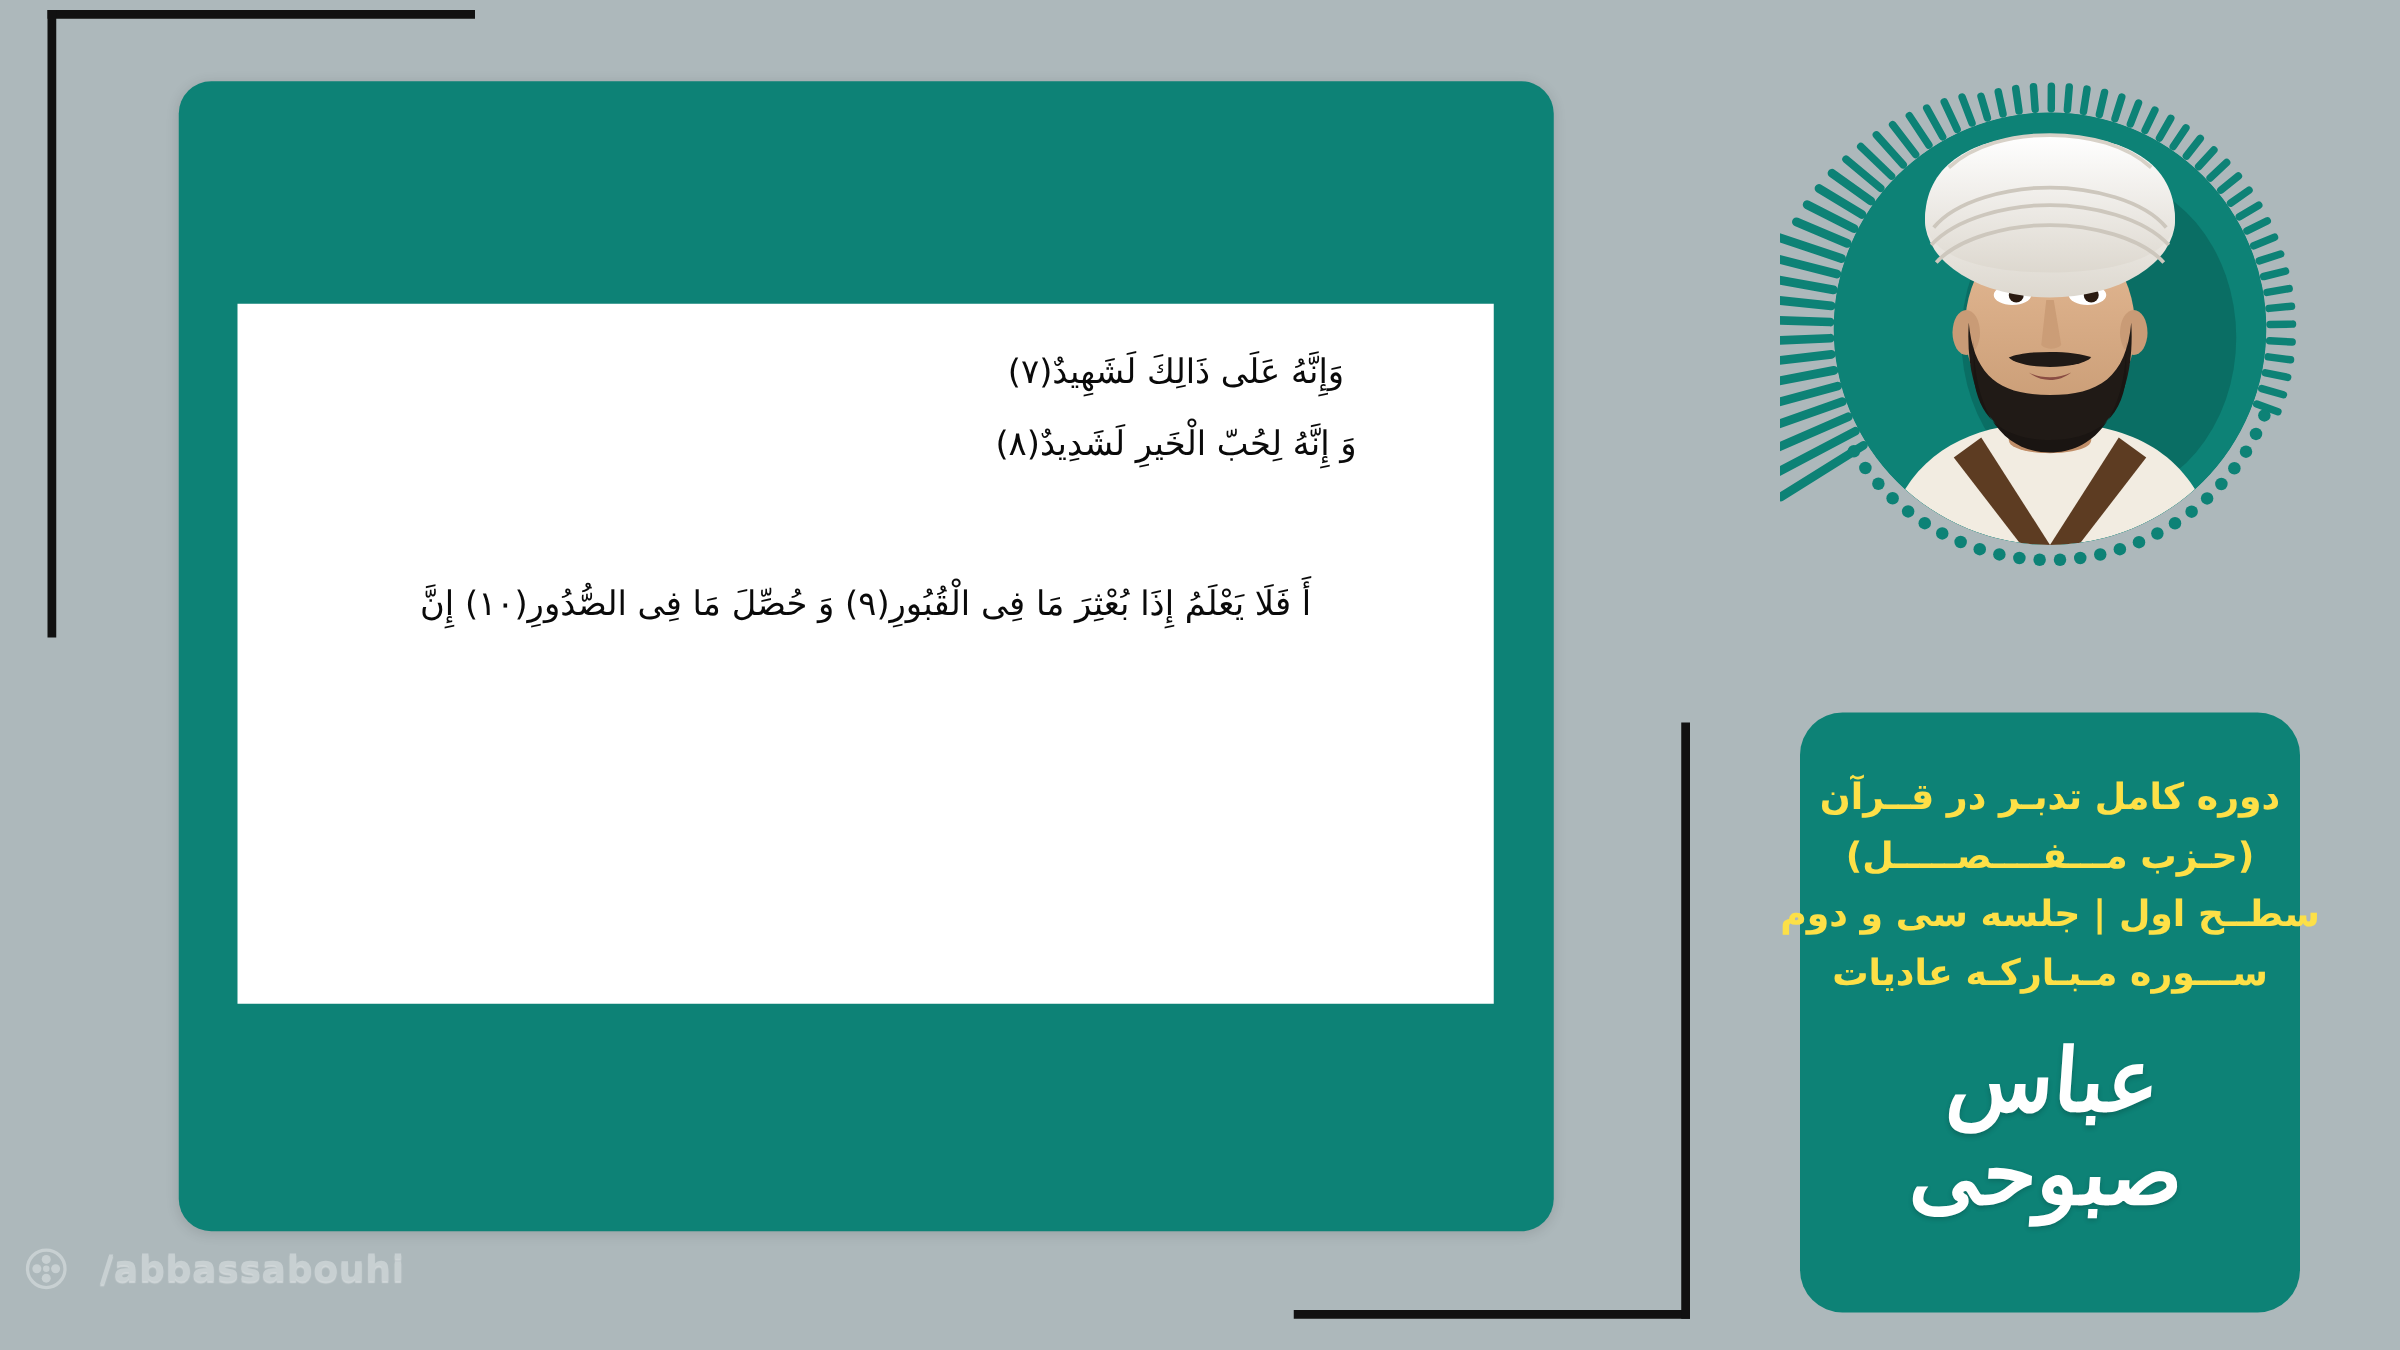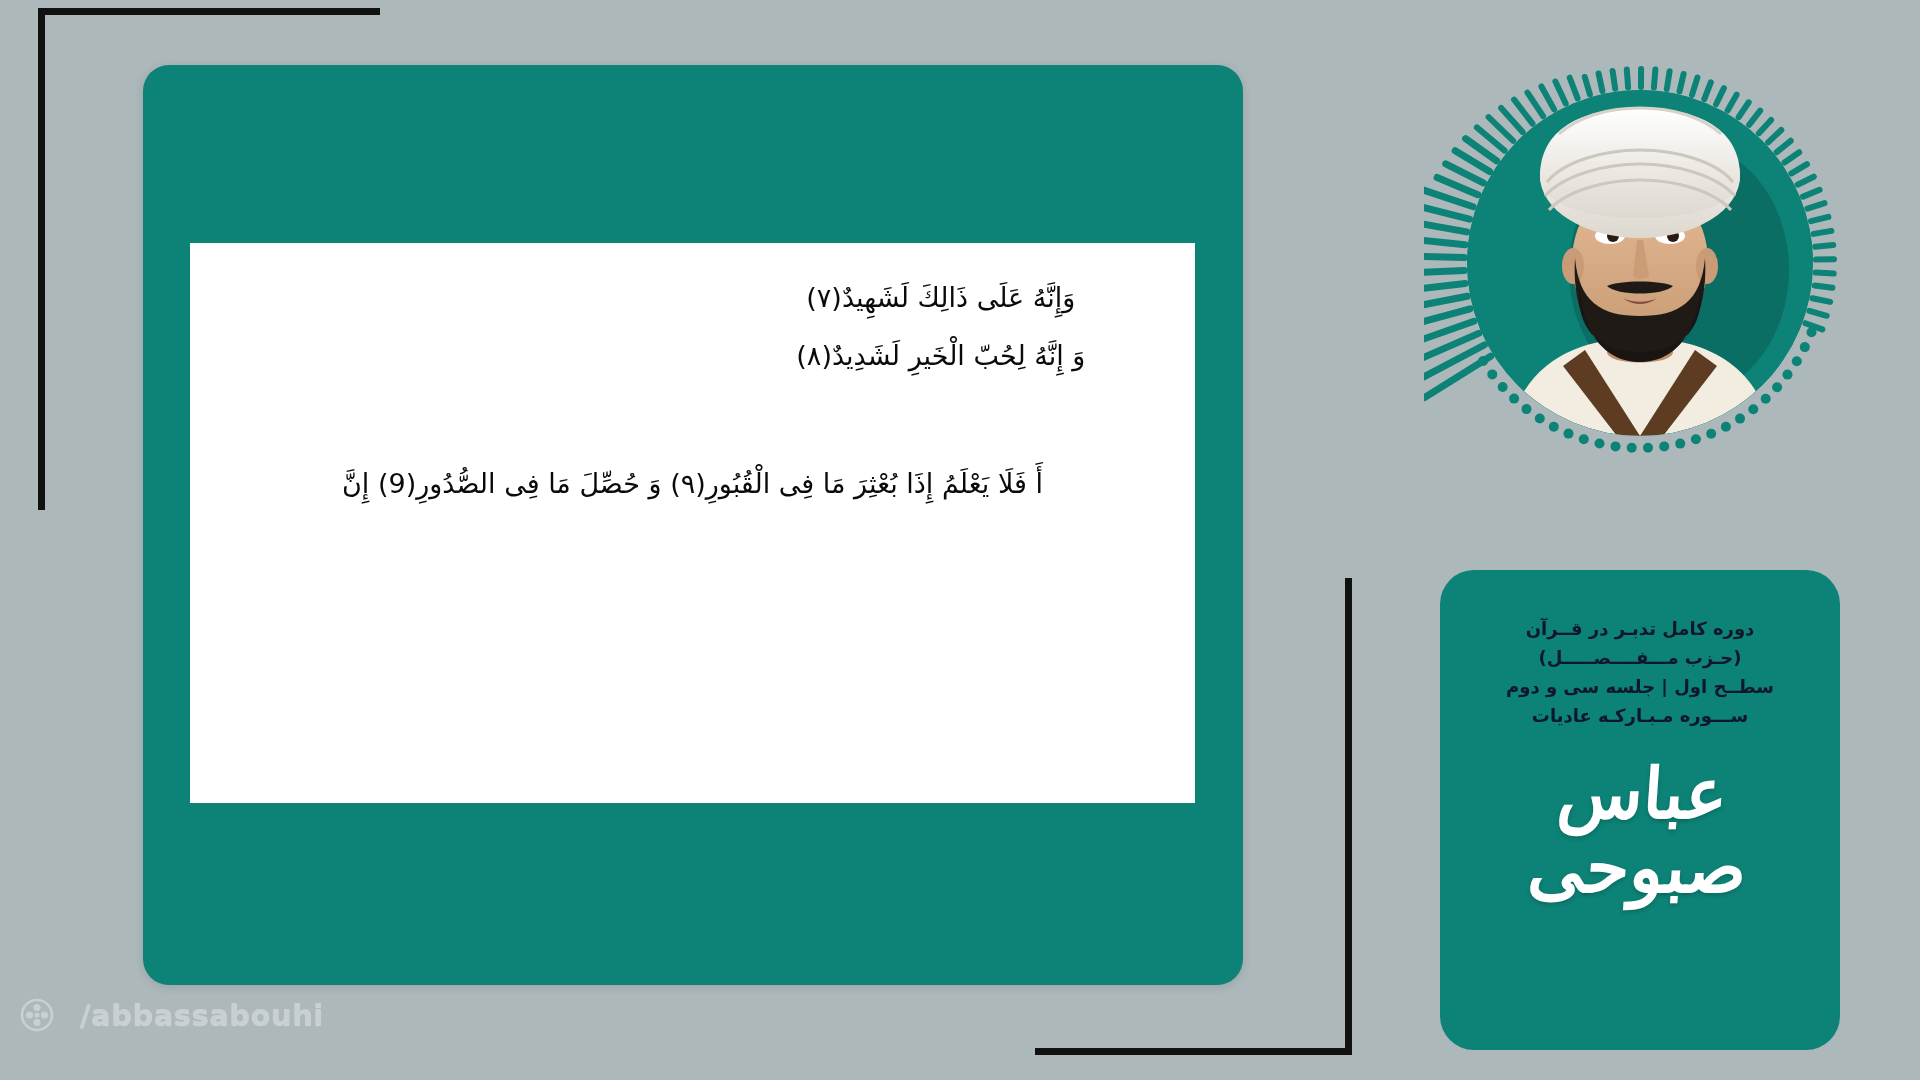--- a/index.html
+++ b/index.html
@@ -141,24 +141,24 @@
     height: 480px;
     background: #0d8276;
     border-radius: 34px;
     box-sizing: border-box;
     padding: 44px 22px 18px 22px;
     display: flex;
     flex-direction: column;
     align-items: center;
   }
   .title-line {
-    color: #0f172a;
+    color: #fde047;
     font-family: "DejaVu Sans", "Liberation Sans", sans-serif;
     font-weight: bold;
-    font-size: 18px;
+    font-size: 29px;
     line-height: 1.62;
     text-align: center;
     direction: rtl;
     letter-spacing: 0.5px;
     white-space: nowrap;
   }
   .signature {
     margin-top: 26px;
     color: #ffffff;
     font-family: "DejaVu Serif", "Liberation Serif", serif;
@@ -213,21 +213,21 @@
 
       <div class="verse-col verse-col-left">
         <div class="verse-line">وَإِنَّهُ عَلَى ذَالِكَ لَشَهِيدٌ(٧)</div>
         <div class="verse-line"></div>
         <div class="verse-line">وَ إِنَّهُ لِحُبّ الْخَيرِ لَشَدِيدٌ(٨)</div>
       </div>
 
     </div>
 
     <div class="verse-block-bottom">
-      <span class="verse-para">أَ فَلَا يَعْلَمُ إِذَا بُعْثِرَ مَا فِى الْقُبُورِ(٩) وَ حُصِّلَ مَا فِى الصُّدُورِ(9) إِنَّ</span>
+      <span class="verse-para">أَ فَلَا يَعْلَمُ إِذَا بُعْثِرَ مَا فِى الْقُبُورِ(٩) وَ حُصِّلَ مَا فِى الصُّدُورِ(١٠) إِنَّ</span>
     </div>
 
   </div>
 
   <div class="avatar-wrap">
     <svg class="avatar-rays" viewBox="0 0 430 470">
       <g id="rays" fill="#0d8276">
           <line x1="66.7" y1="334.3" x2="0.6" y2="375.6" stroke="#0d8276" stroke-width="7" stroke-linecap="round"></line>
           <line x1="60.3" y1="323.0" x2="-7.8" y2="358.9" stroke="#0d8276" stroke-width="7" stroke-linecap="round"></line>
           <line x1="54.7" y1="311.4" x2="-14.8" y2="341.7" stroke="#0d8276" stroke-width="7" stroke-linecap="round"></line>

